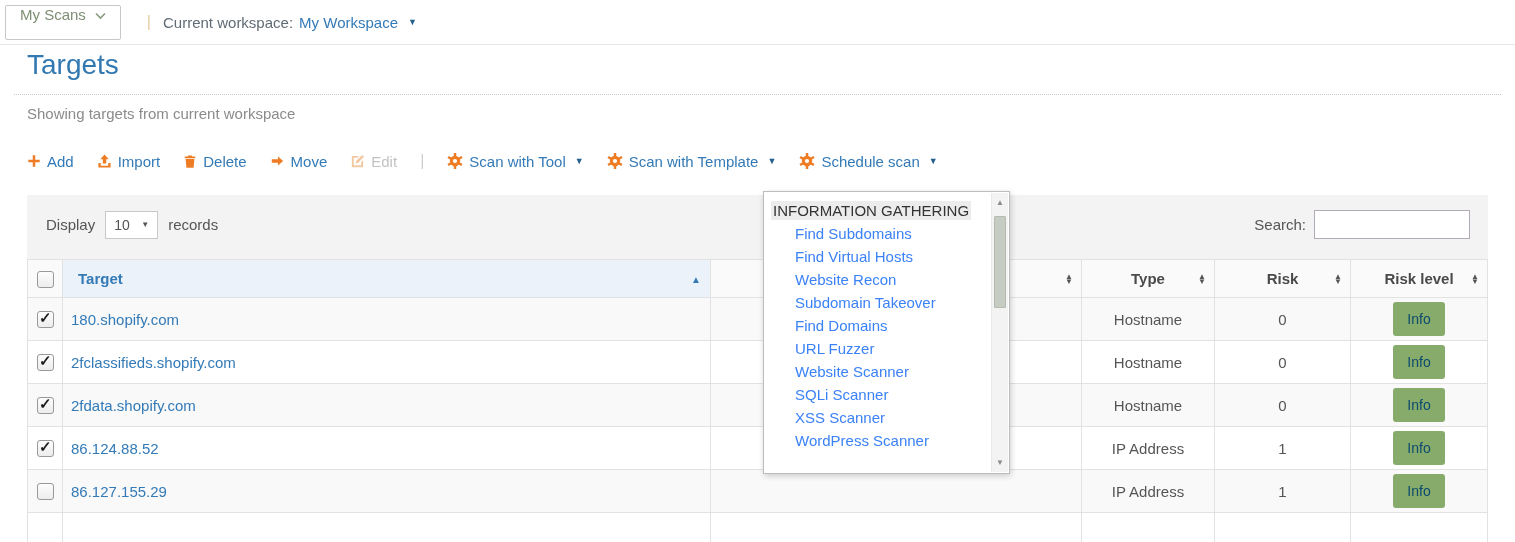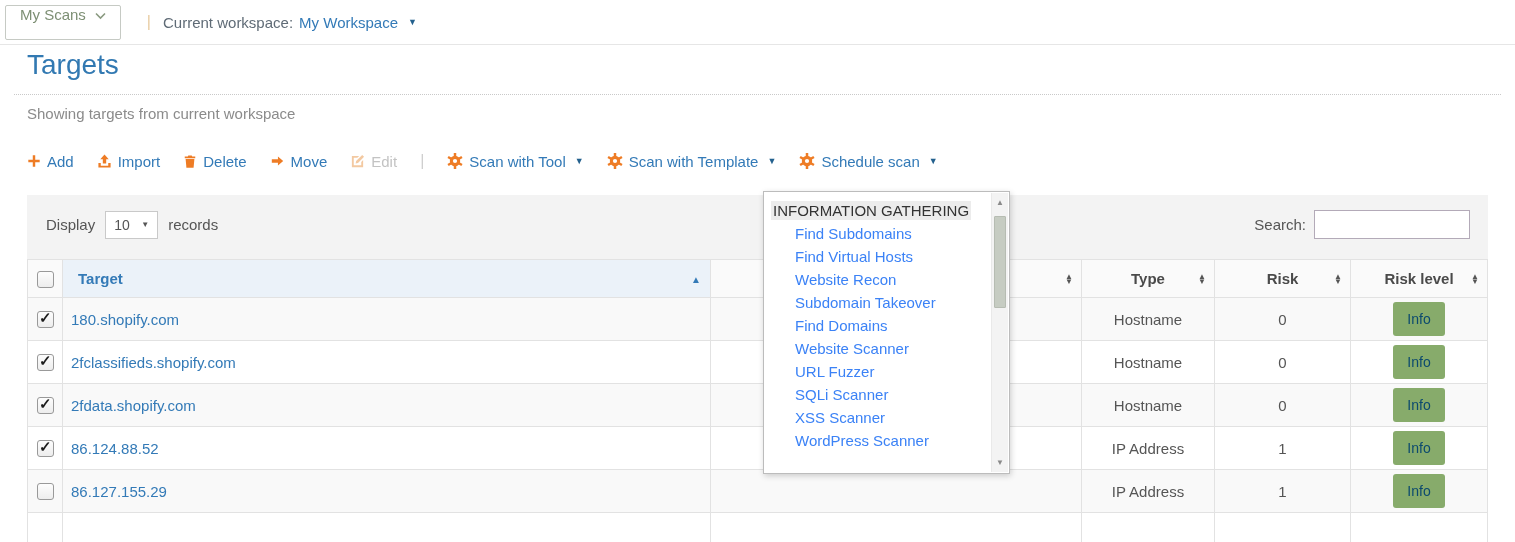--- a/index.html
+++ b/index.html
@@ -308,22 +308,22 @@
 </div>
 
 <div class="scan-menu">
   <div class="menu-list">
       <div class="menu-group-header"><span class="hl">INFORMATION GATHERING</span></div>
       <div class="menu-item">Find Subdomains</div>
       <div class="menu-item">Find Virtual Hosts</div>
       <div class="menu-item">Website Recon</div>
       <div class="menu-item">Subdomain Takeover</div>
       <div class="menu-item">Find Domains</div>
+      <div class="menu-item">URL Fuzzer</div>
       <div class="menu-item">Website Scanner</div>
-      <div class="menu-item">URL Fuzzer</div>
       <div class="menu-item">SQLi Scanner</div>
       <div class="menu-item">XSS Scanner</div>
       <div class="menu-item">WordPress Scanner</div>
     </div>
   <div class="menu-scrollbar">
     <div class="sb-arrow sb-up">▲</div>
     <div class="sb-thumb"></div>
     <div class="sb-arrow sb-down">▼</div>
   </div>
 </div>

